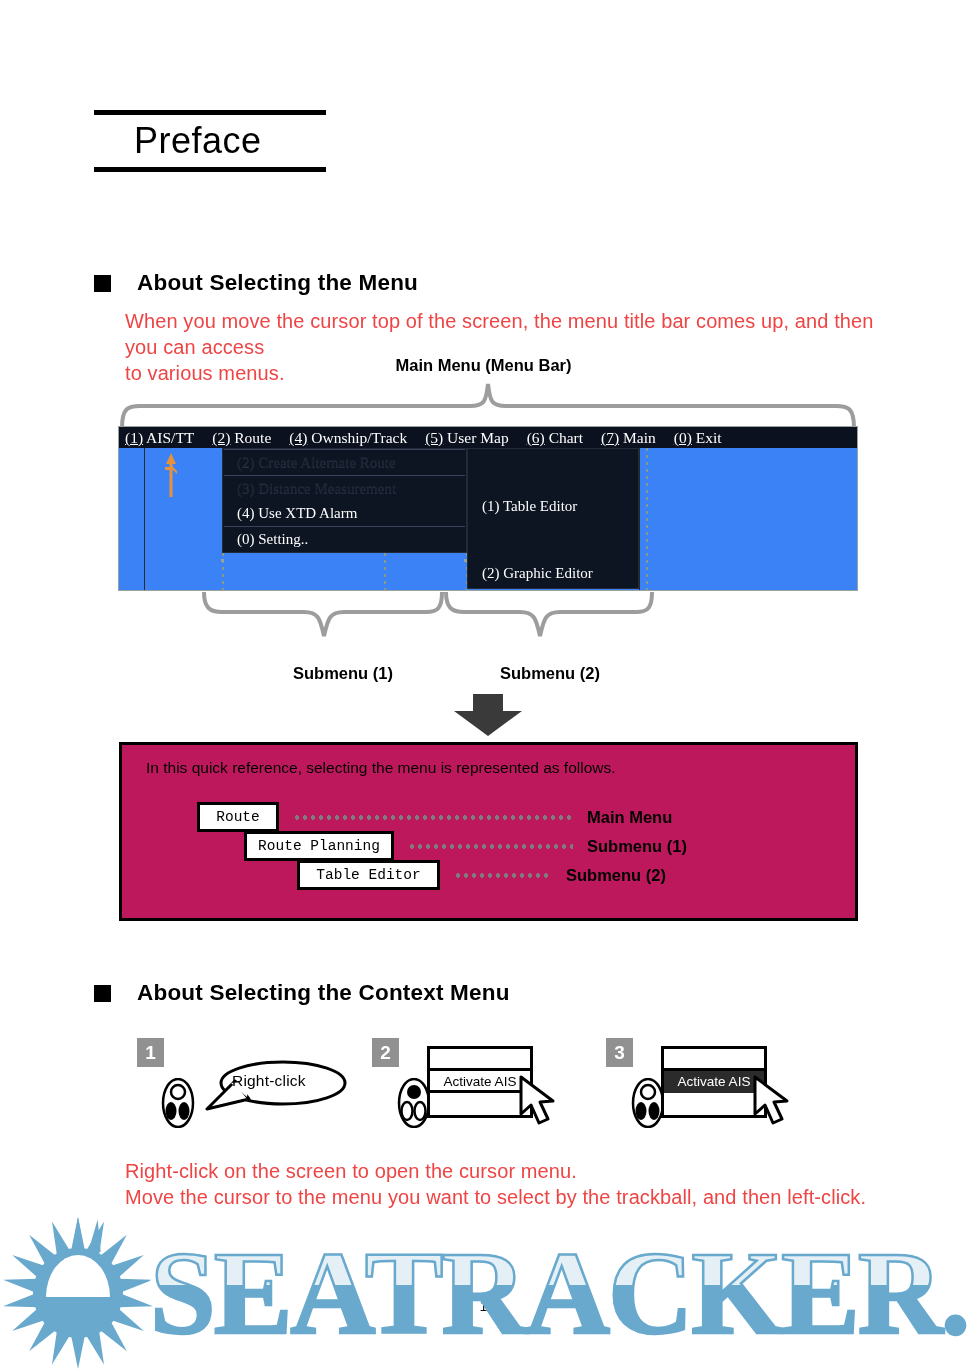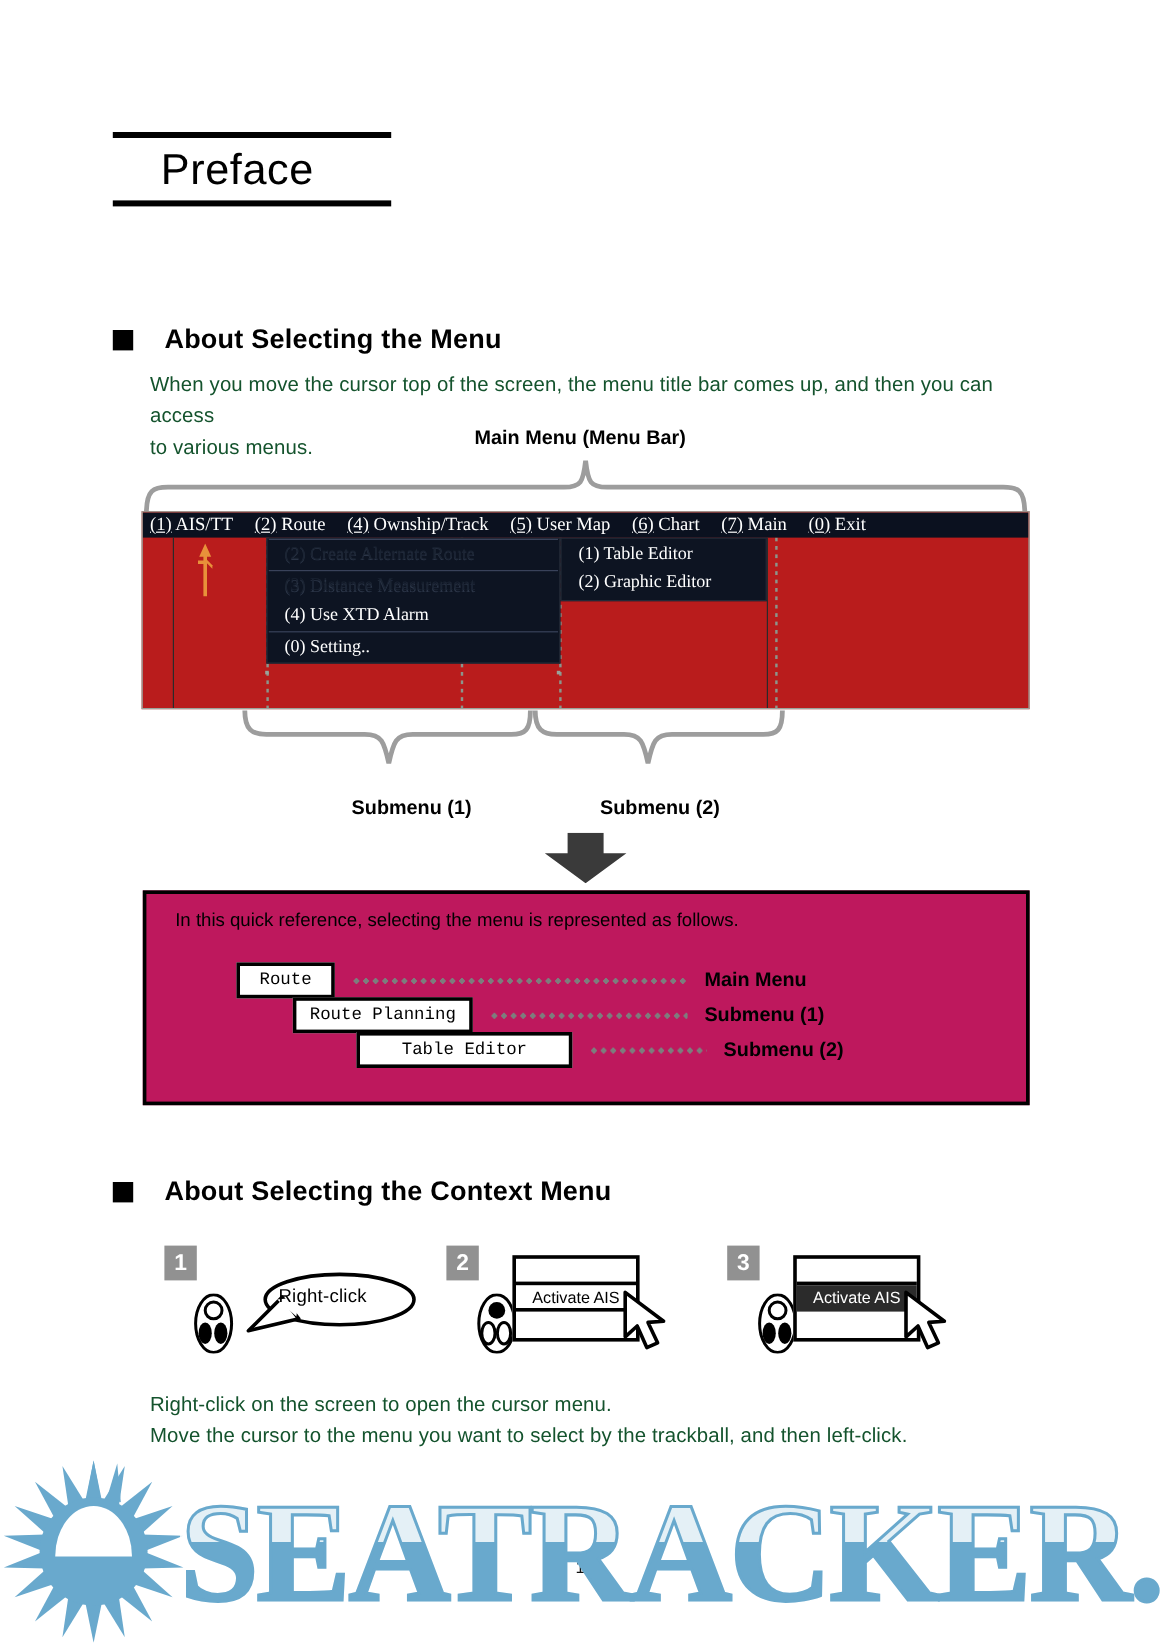--- a/index.html
+++ b/index.html
@@ -55,24 +55,24 @@
   }
   .section-heading .heading-text {
     font-size: 22.5px;
     font-weight: bold;
     letter-spacing: 0.2px;
   }
 
   
   .body-text {
     position: absolute;
-    font-size: 17px;
+    font-size: 20px;
     line-height: 26px;
     letter-spacing: 0.1px;
-    color: #14532d;
+    color: #ef4444;
   }
 
   
   #menu-caption {
     position: absolute;
     left: 0; top: 356px;
     width: 967px;
     text-align: center;
     font-size: 16.5px;
     font-weight: bold;
@@ -97,21 +97,21 @@
     font-weight: bold;
     white-space: nowrap;
   }
 
   #menu-screenshot {
     position: absolute;
     left: 118px;
     top: 426px;
     width: 740px;
     height: 165px;
-    background: #b91c1c;
+    background: #3b82f6;
     border: 1px solid #9aa39b;
     box-sizing: border-box;
     overflow: hidden;
   }
   #menu-bar {
     position: absolute;
     left: 0; top: 0;
     width: 100%;
     height: 21px;
     background: #0b111f;
@@ -210,20 +210,21 @@
     color: #ffffff;
     border: 1px solid #232a38;
     box-sizing: border-box;
     padding: 2px 0 3px 0;
   }
   #submenu-2 .sm-item {
     height: 23px;
     line-height: 23px;
     padding-left: 14px;
     white-space: nowrap;
+    margin-top: 44px;
   }
   
   .handle-dot {
     position: absolute;
     width: 3px; height: 3px;
     background: #9aa39b;
   }
 
   
   #down-arrow {
@@ -488,21 +489,21 @@
     <div class="qr-label">Main Menu</div>
   </div>
 
   <div class="qr-row" style="left:122px; top:86px;">
     <div class="qr-chip" style="width:150px;">Route Planning</div>
     <div class="qr-dots" style="width:165px;"></div>
     <div class="qr-label">Submenu (1)</div>
   </div>
 
   <div class="qr-row" style="left:175px; top:115px;">
-    <div class="qr-chip" style="width:180px;">Table Editor</div>
+    <div class="qr-chip" style="width:143px;">Table Editor</div>
     <div class="qr-dots" style="width:98px;"></div>
     <div class="qr-label">Submenu (2)</div>
   </div>
 </div>
 
 <div class="section-heading" style="left:94px; top:980px;">
   <span class="bullet"></span>
   <span class="heading-text">About Selecting the Context Menu</span>
 </div>
 

